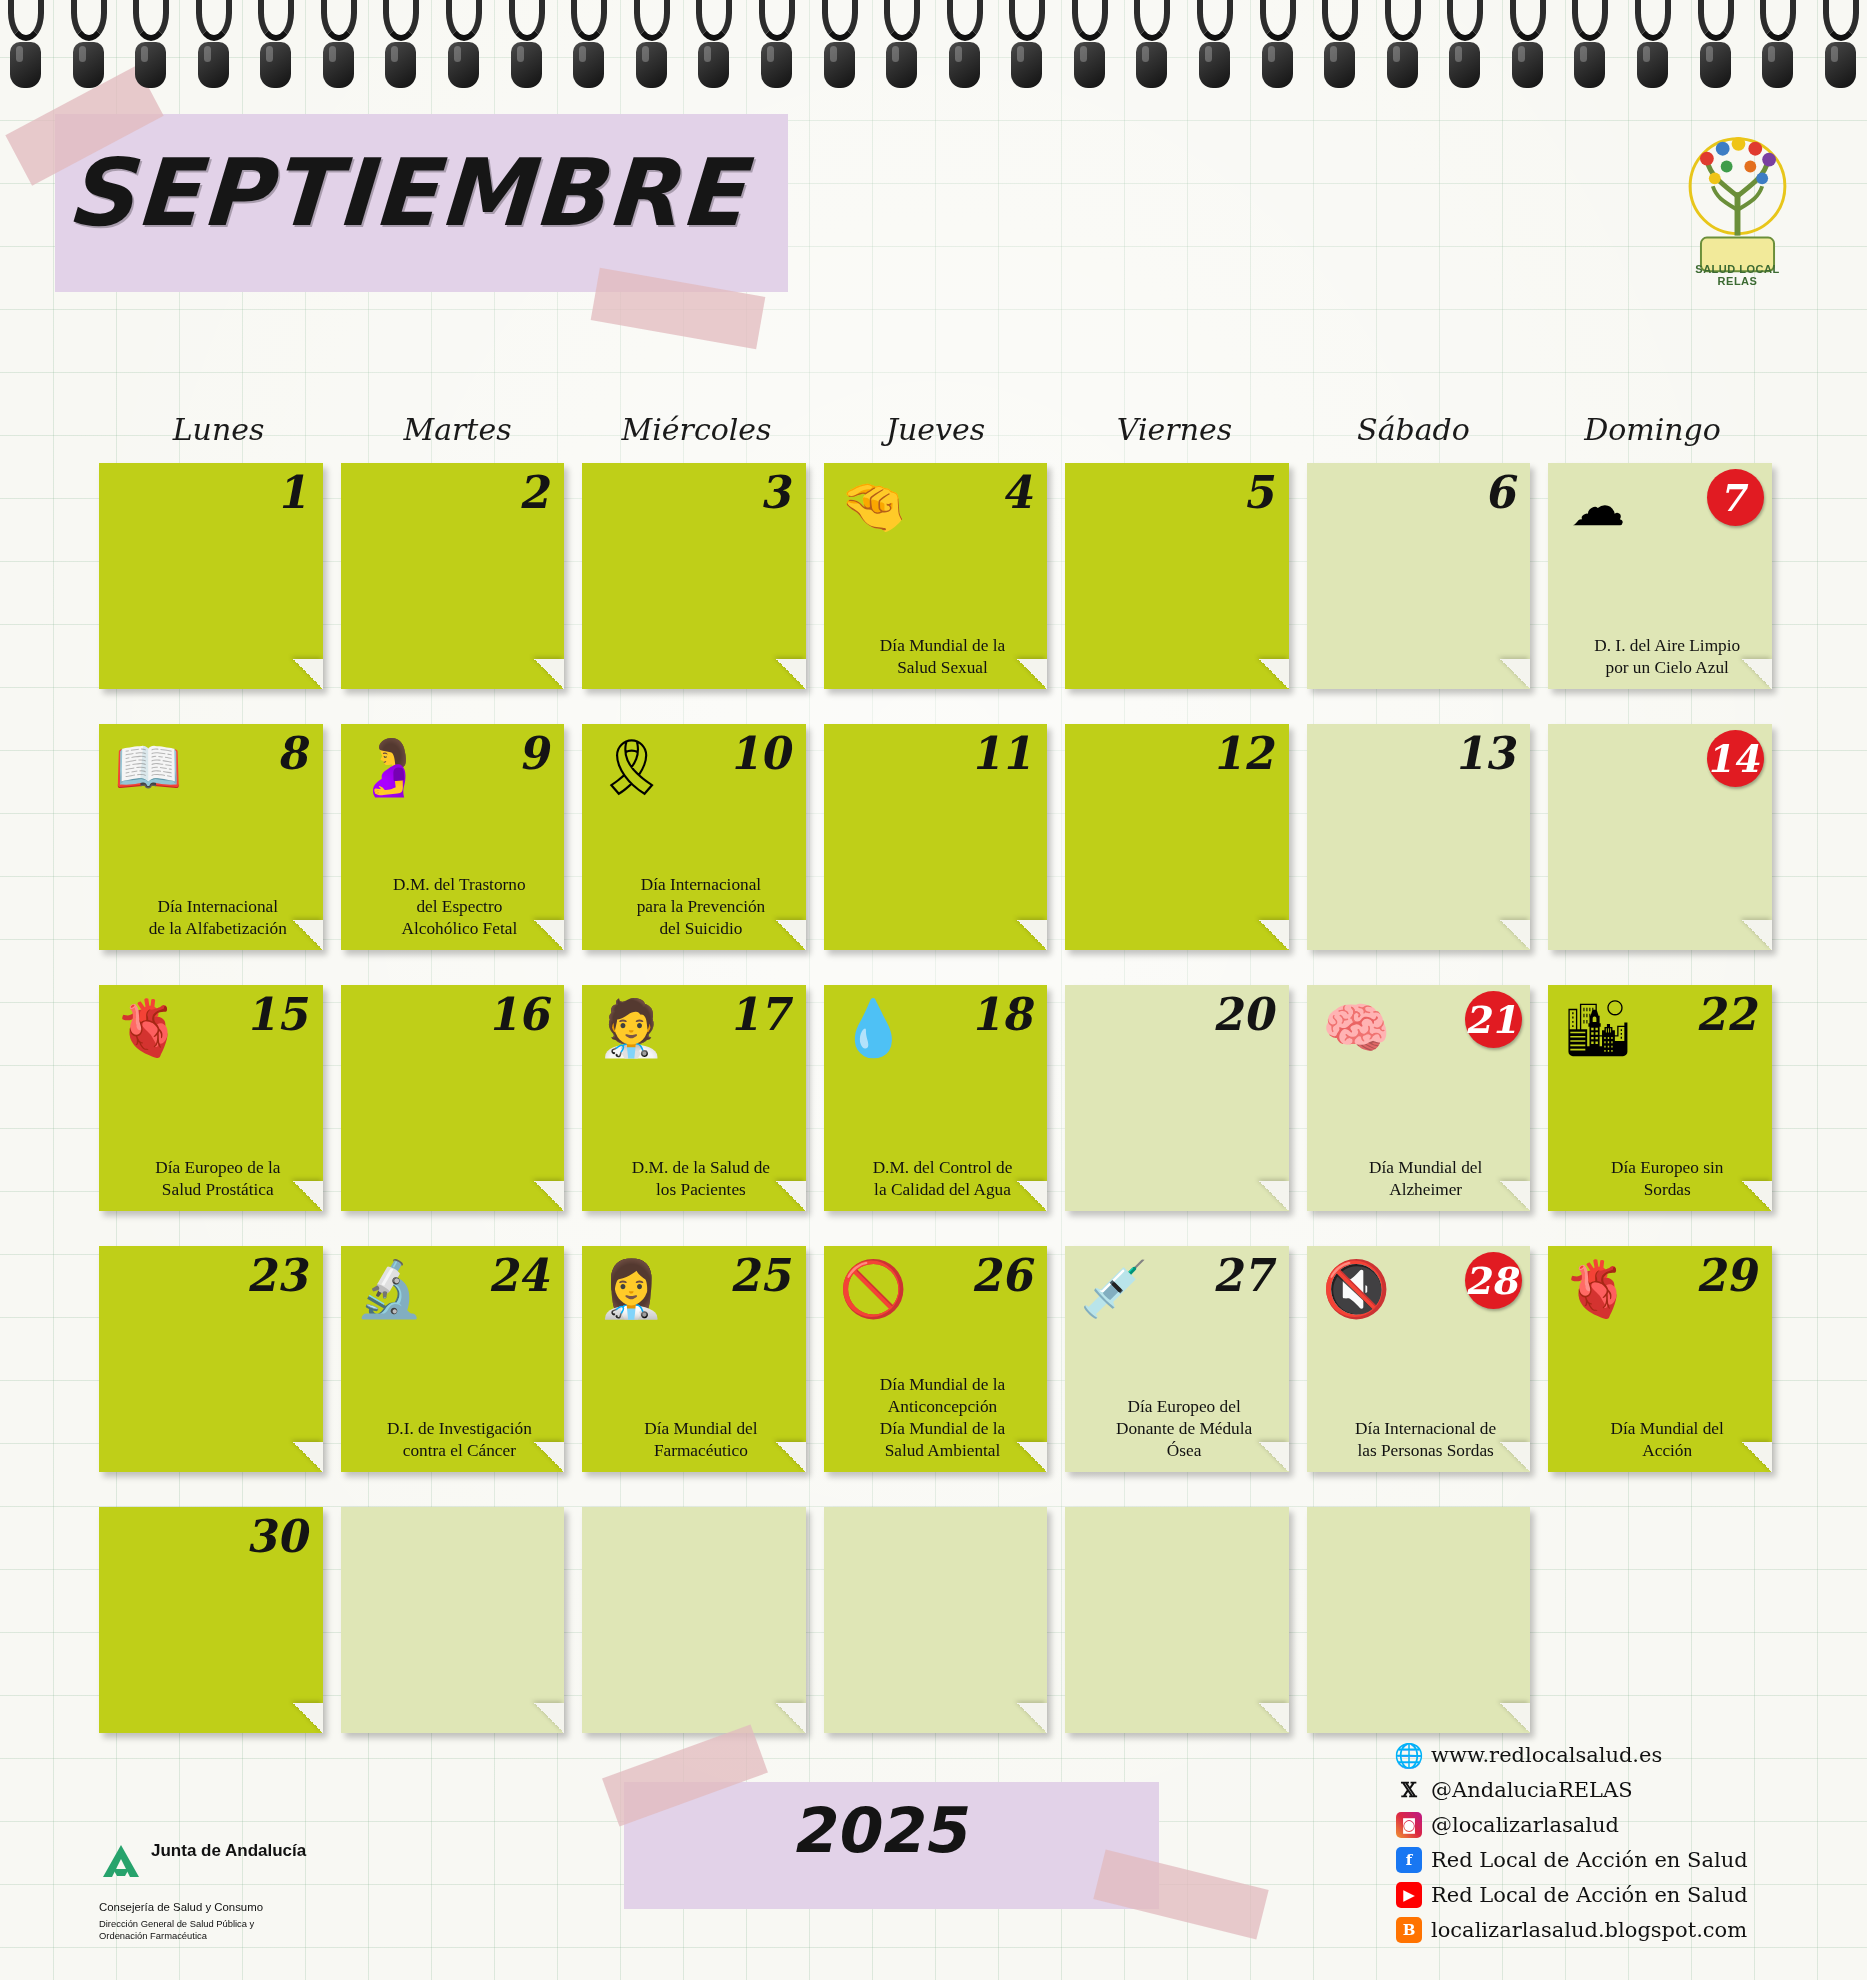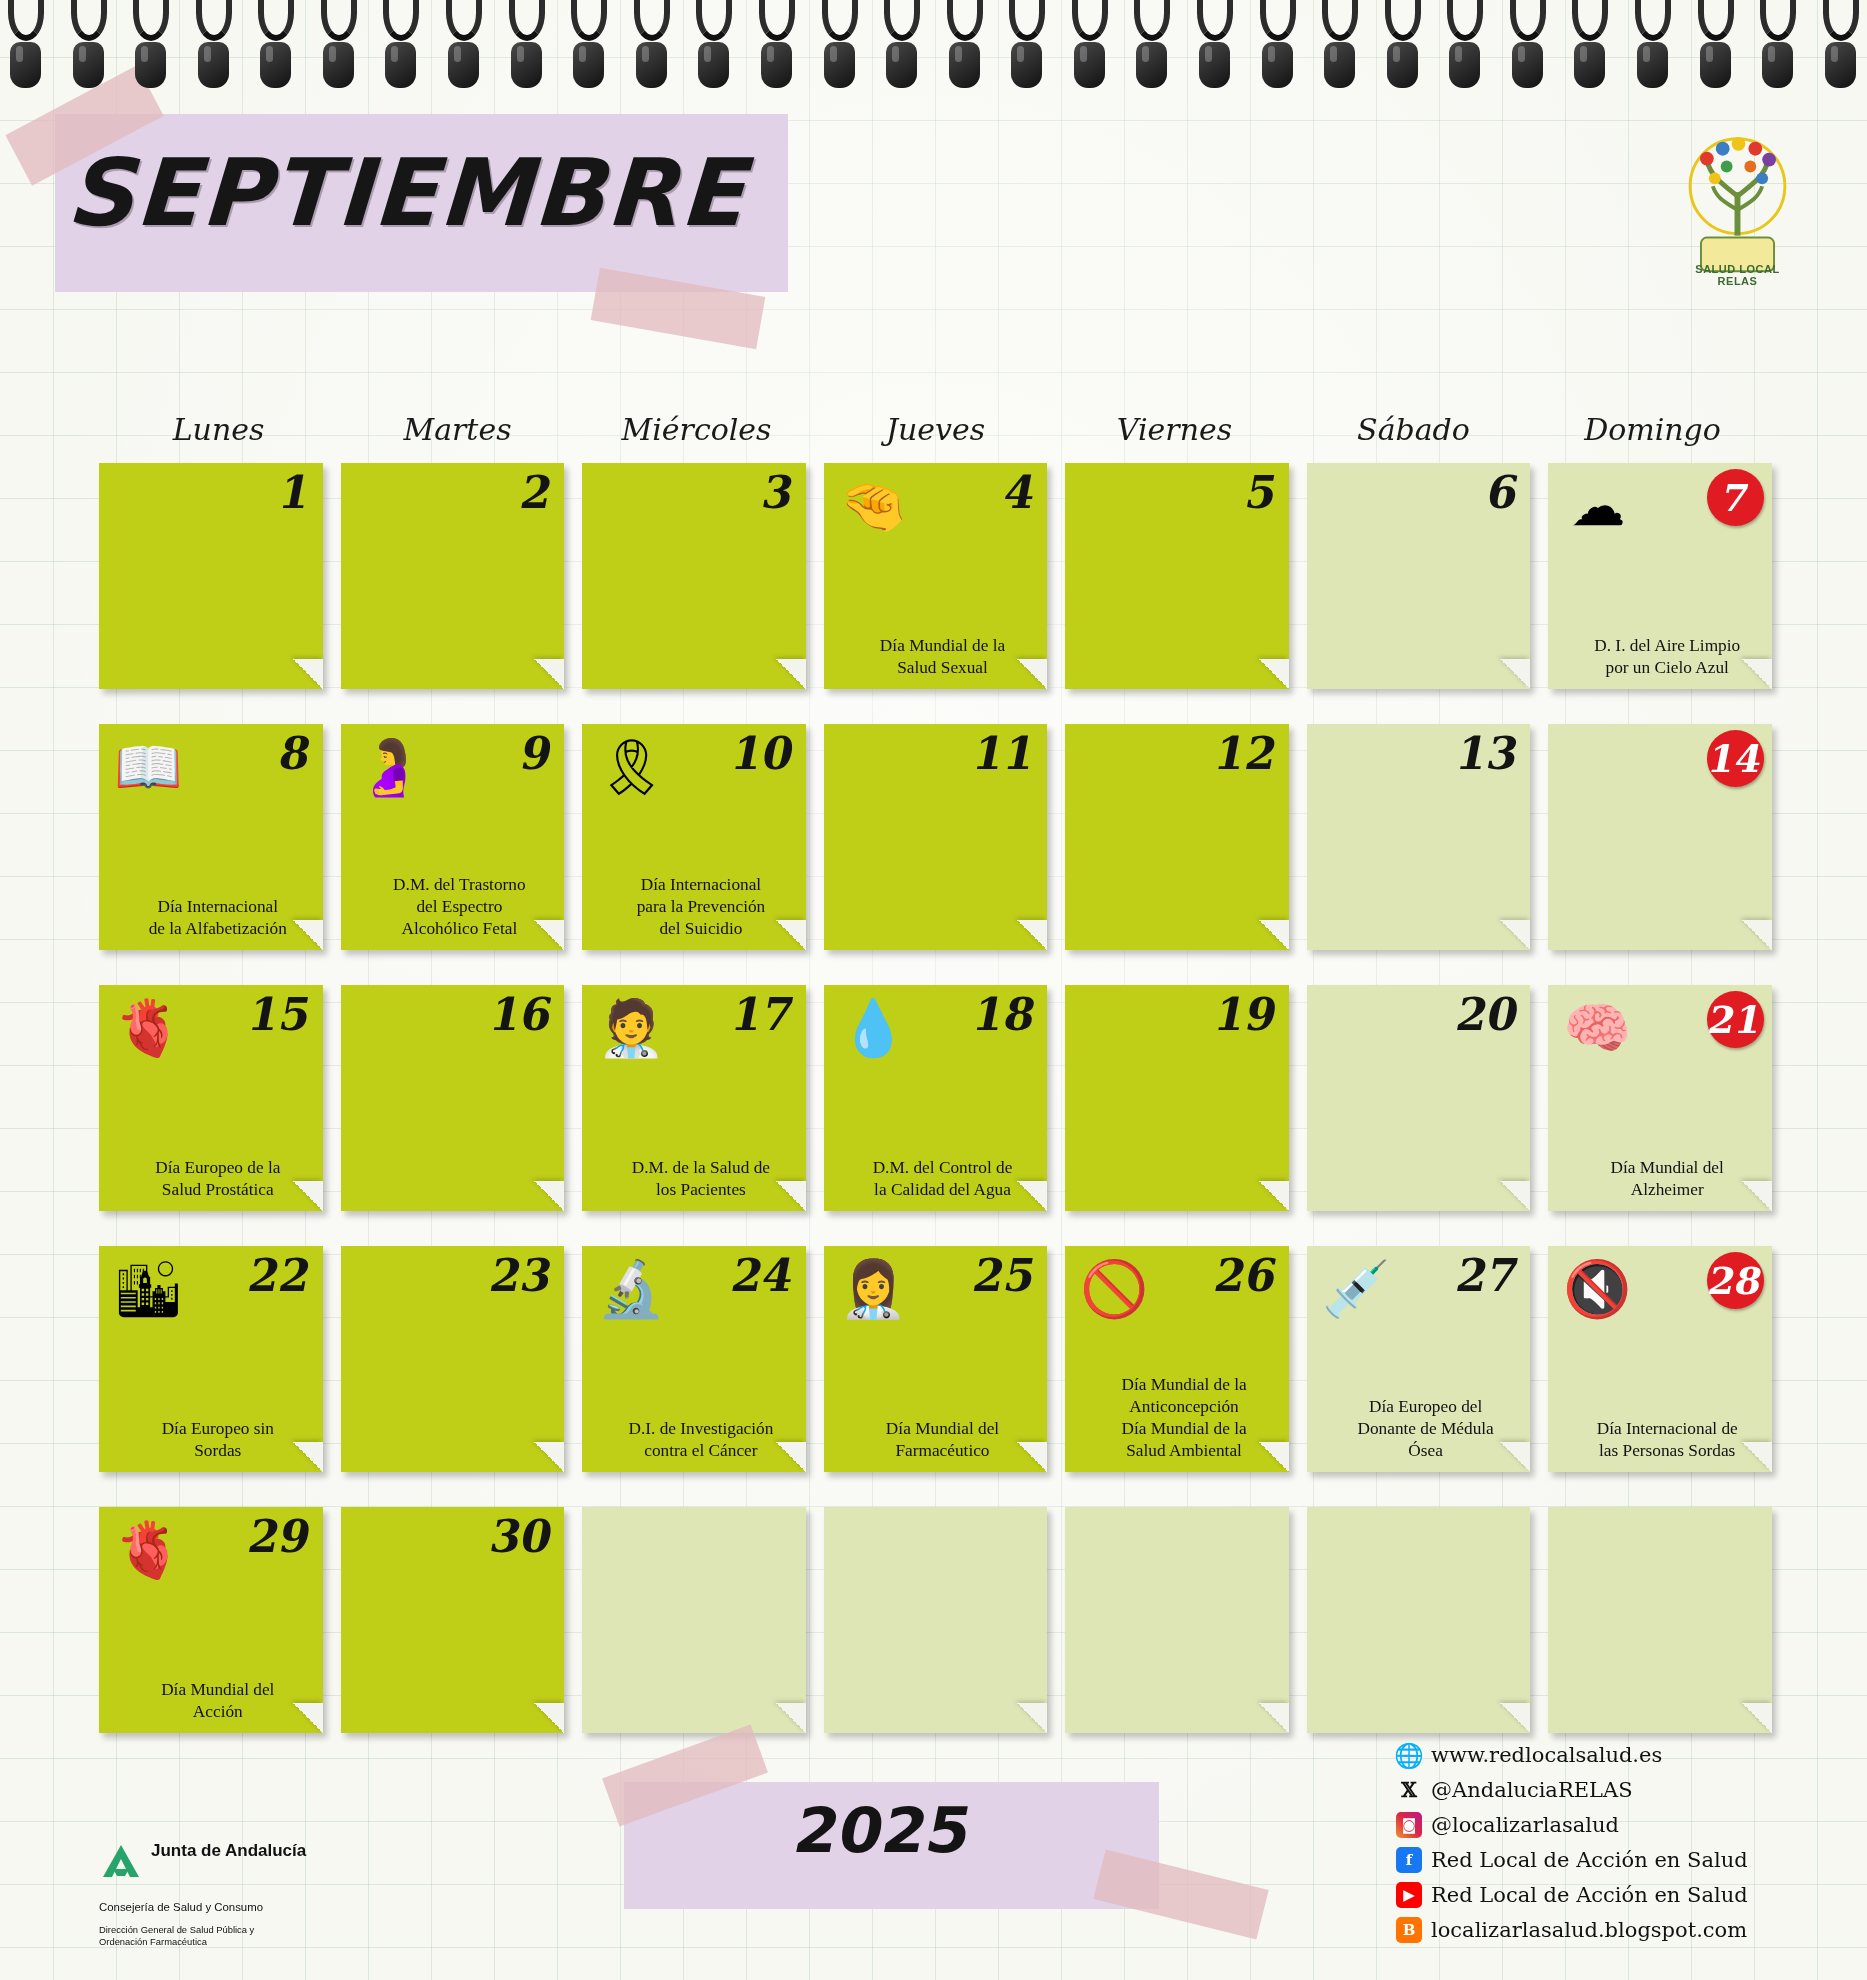--- a/index.html
+++ b/index.html
@@ -191,21 +191,21 @@
   .junta {
     position:absolute; left:99px; top:1841px;
     width:297px;
     z-index:14;
   }
   .junta-row { display:flex; align-items:flex-start; gap:8px; }
   .junta-name {
     font-size:17px; font-weight:bold; color:#111;
   }
   .junta-sub { font-size:11.4px; color:#111; margin-top:19px; line-height:1.25;}
-  .junta-sub2 { font-size:9.4px; color:#111; margin-top:10px; line-height:1.25;}
+  .junta-sub2 { font-size:9.4px; color:#111; margin-top:4px; line-height:1.25;}
 
   .contacts {
     position:absolute; right:55px; top:1742px;
     width:416px;
     z-index:14;
     display:flex; flex-direction:column; gap:9px;
   }
   .contact {
     display:flex; align-items:center; gap:9px;
     font-family:"DejaVu Serif", serif;
@@ -485,25 +485,20 @@
       <div class="daynum">17</div>
       <div class="evt"><span>D.M. de la Salud de</span><br><span>los Pacientes</span></div>
       <div class="fold"></div>
     </div>
     <div class="cell">
       <div class="icon-box">💧</div>
       <div class="daynum">18</div>
       <div class="evt"><span>D.M. del Control de</span><br><span>la Calidad del Agua</span></div>
       <div class="fold"></div>
     </div>
-    <div class="cell">
-      <div class="daynum">19</div>
-      <div class="evt"></div>
-      <div class="fold"></div>
-    </div>
     <div class="cell muted">
       <div class="daynum">20</div>
       <div class="evt"></div>
       <div class="fold"></div>
     </div>
     <div class="cell muted">
       <div class="icon-box">🧠</div>
       <div class="daynum sunday-badge">21</div>
       <div class="evt"><span>Día Mundial del</span><br><span>Alzheimer</span></div>
       <div class="fold"></div>

